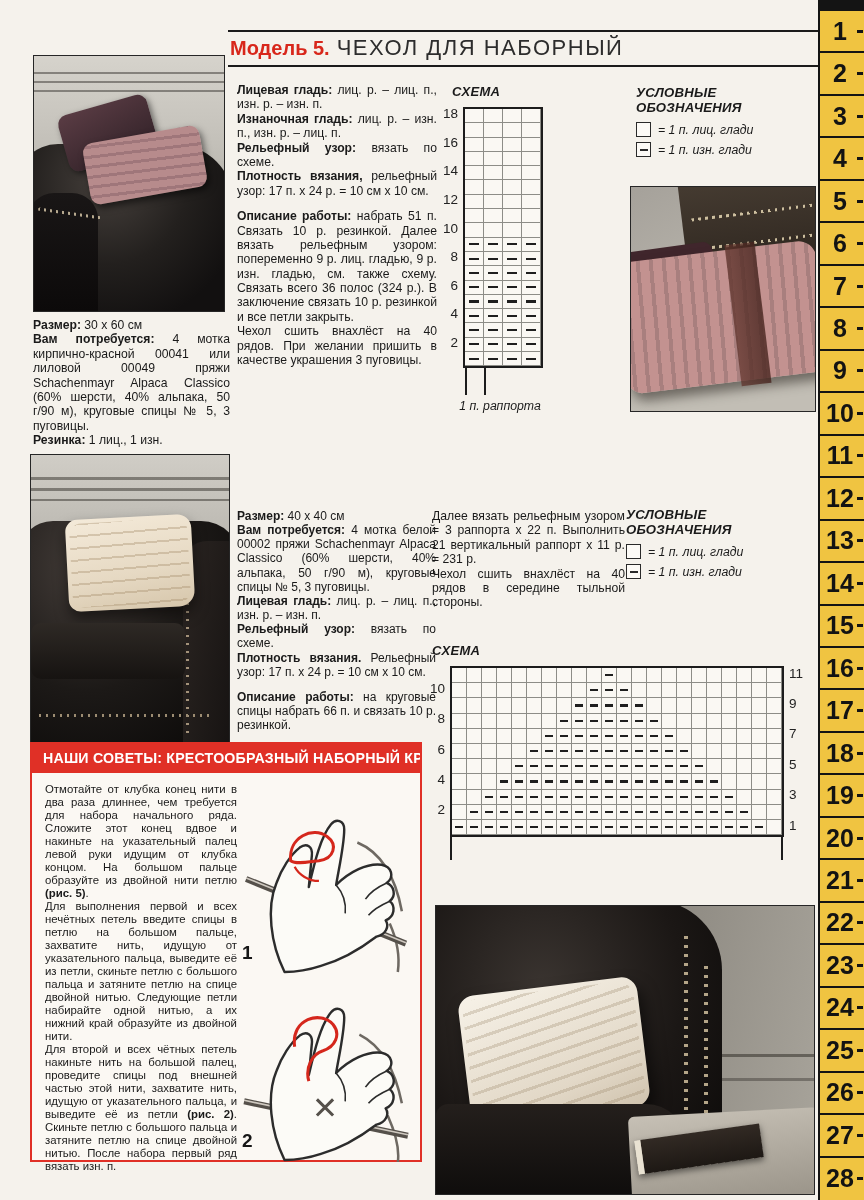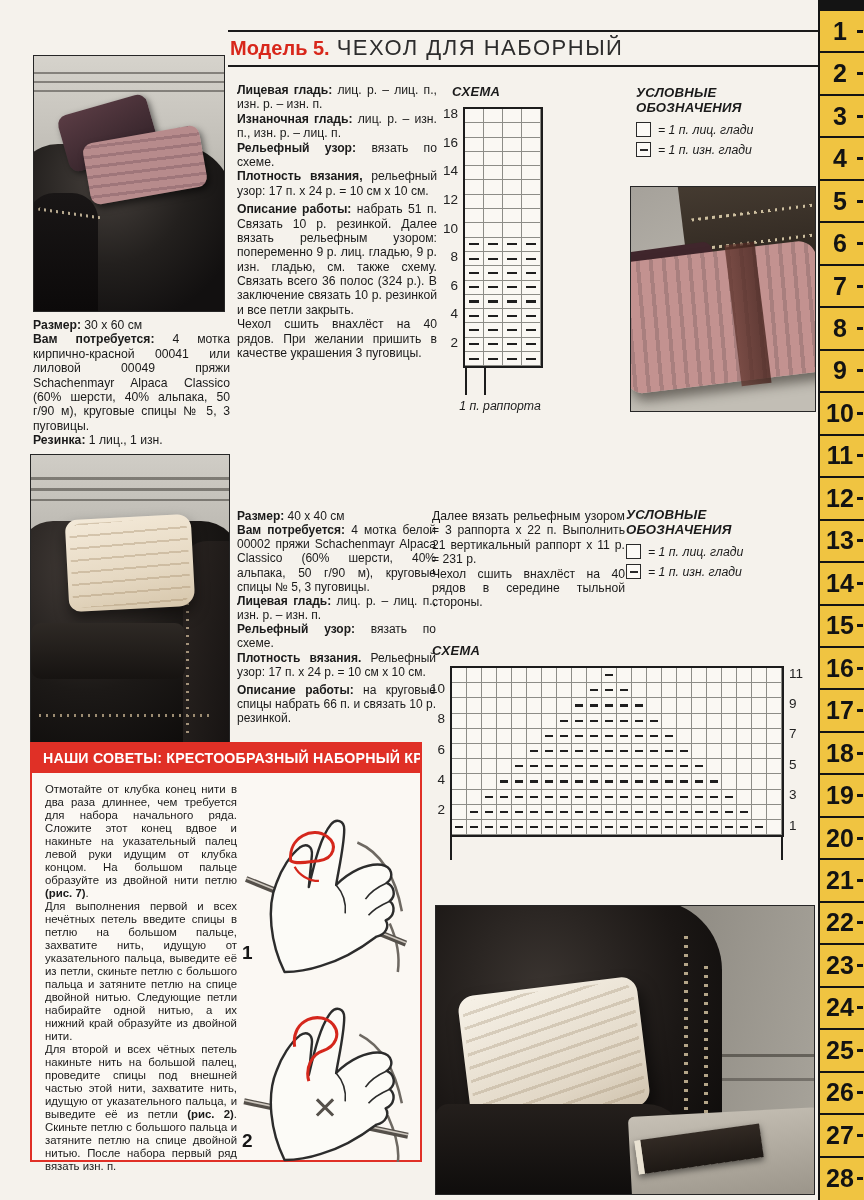--- a/index.html
+++ b/index.html
@@ -11,21 +11,21 @@
   .m5{top:30px;} .m6{top:451px;}
   .model-label{color:#d8271b;font-weight:700;font-size:20px;}
   .model-title{font-size:22px;letter-spacing:1.5px;color:#2d2d2d;margin-left:7px;}
   
   .textcol{position:absolute;font-size:12.2px;line-height:1.18;text-align:justify;}
   .materials{left:33px;top:318px;width:197px;}
   .details{left:237px;top:83px;width:200px;}
   .m6col1{left:237px;top:509px;width:199px;font-size:12px;}
   .m6col2{left:432px;top:509px;width:193px;}
   .para{margin:0;}
-  .para.gap{margin-top:4px;}
+  .para.gap{margin-top:11px;}
   .para b{font-weight:700;}
   
   .chart-label{position:absolute;font-style:italic;font-weight:700;font-size:13px;letter-spacing:.3px;}
   .m5c{left:452px;top:84px;} .m6c{left:432px;top:643px;}
   .chart-wrap{position:absolute;}
   .m5w{left:463px;top:107px;} .m6w{left:450px;top:666px;}
   .kgrid{display:flex;flex-wrap:wrap;border:2px solid #1c1c1c;background:#faf8f3;box-sizing:content-box;}
   .kcell{box-sizing:border-box;border-right:1px solid #8d8d87;border-bottom:1px solid #8d8d87;
          display:flex;align-items:center;justify-content:center;}
   .kdash{height:2.2px;background:#1f1f1f;display:block;}
@@ -864,21 +864,21 @@
       <div class="knum knum-right" style="top: 90.8px;">5</div>
       <div class="knum knum-right" style="top: 121.2px;">3</div>
       <div class="knum knum-right" style="top: 151.6px;">1</div>
     </div>
   <div class="ext e1"></div>
   <div class="ext e2"></div>
 
   <div class="tips">
     <div class="tips-header">НАШИ СОВЕТЫ: КРЕСТООБРАЗНЫЙ НАБОРНЫЙ КРАЙ</div>
     <div class="tips-text">
-        <p class="para"><span>Отмотайте от клубка конец нити в два раза длиннее, чем требуется для набора начального ряда. Сложите этот конец вдвое и накиньте на указательный палец левой руки идущим от клубка концом. На большом пальце образуйте из двойной нити петлю </span><b>(рис. 7)</b><span>.</span></p>
+        <p class="para"><span>Отмотайте от клубка конец нити в два раза длиннее, чем требуется для набора начального ряда. Сложите этот конец вдвое и накиньте на указательный палец левой руки идущим от клубка концом. На большом пальце образуйте из двойной нити петлю </span><b>(рис. 5)</b><span>.</span></p>
         <p class="para"><span>Для выполнения первой и всех нечётных петель введите спицы в петлю на большом пальце, захватите нить, идущую от указательного пальца, выведите её из петли, скиньте петлю с большого пальца и затяните петлю на спице двойной нитью. Следующие петли набирайте одной нитью, а их нижний край образуйте из двойной нити.</span></p>
         <p class="para"><span>Для второй и всех чётных петель накиньте нить на большой палец, проведите спицы под внешней частью этой нити, захватите нить, идущую от указательного пальца, и выведите её из петли </span><b>(рис. 2)</b><span>. Скиньте петлю с большого пальца и затяните петлю на спице двойной нитью. После набора первый ряд вязать изн. п.</span></p>
       </div>
 
     <div class="fig fig1">
       <svg viewBox="0 0 172 178">
         <path d="M118,48 C142,58 156,84 162,116 M150,128 C158,146 160,162 158,176" stroke="#6e6962" stroke-width="2.5" fill="none"></path>
         <line x1="8" y1="84" x2="166" y2="148" stroke="#55504a" stroke-width="6"></line>
         <line x1="8" y1="83" x2="166" y2="147" stroke="#cfc9c0" stroke-width="1.6"></line>
         <path d="M46,176 C32,148 28,112 38,88 C43,74 52,60 61,53 C68,48 74,52 73,61 L70,92 C76,66 82,42 92,30 C97,24 105,26 105,35 C105,50 100,72 97,90 C110,77 128,68 142,70 C152,72 155,82 147,88 C154,91 157,100 150,106 C156,111 155,121 146,125 C150,131 146,139 137,141 C120,154 100,165 82,170 C70,174 56,176 46,176 Z" fill="#fcfbf7" stroke="#2c2c2c" stroke-width="2.4" stroke-linejoin="round"></path>

